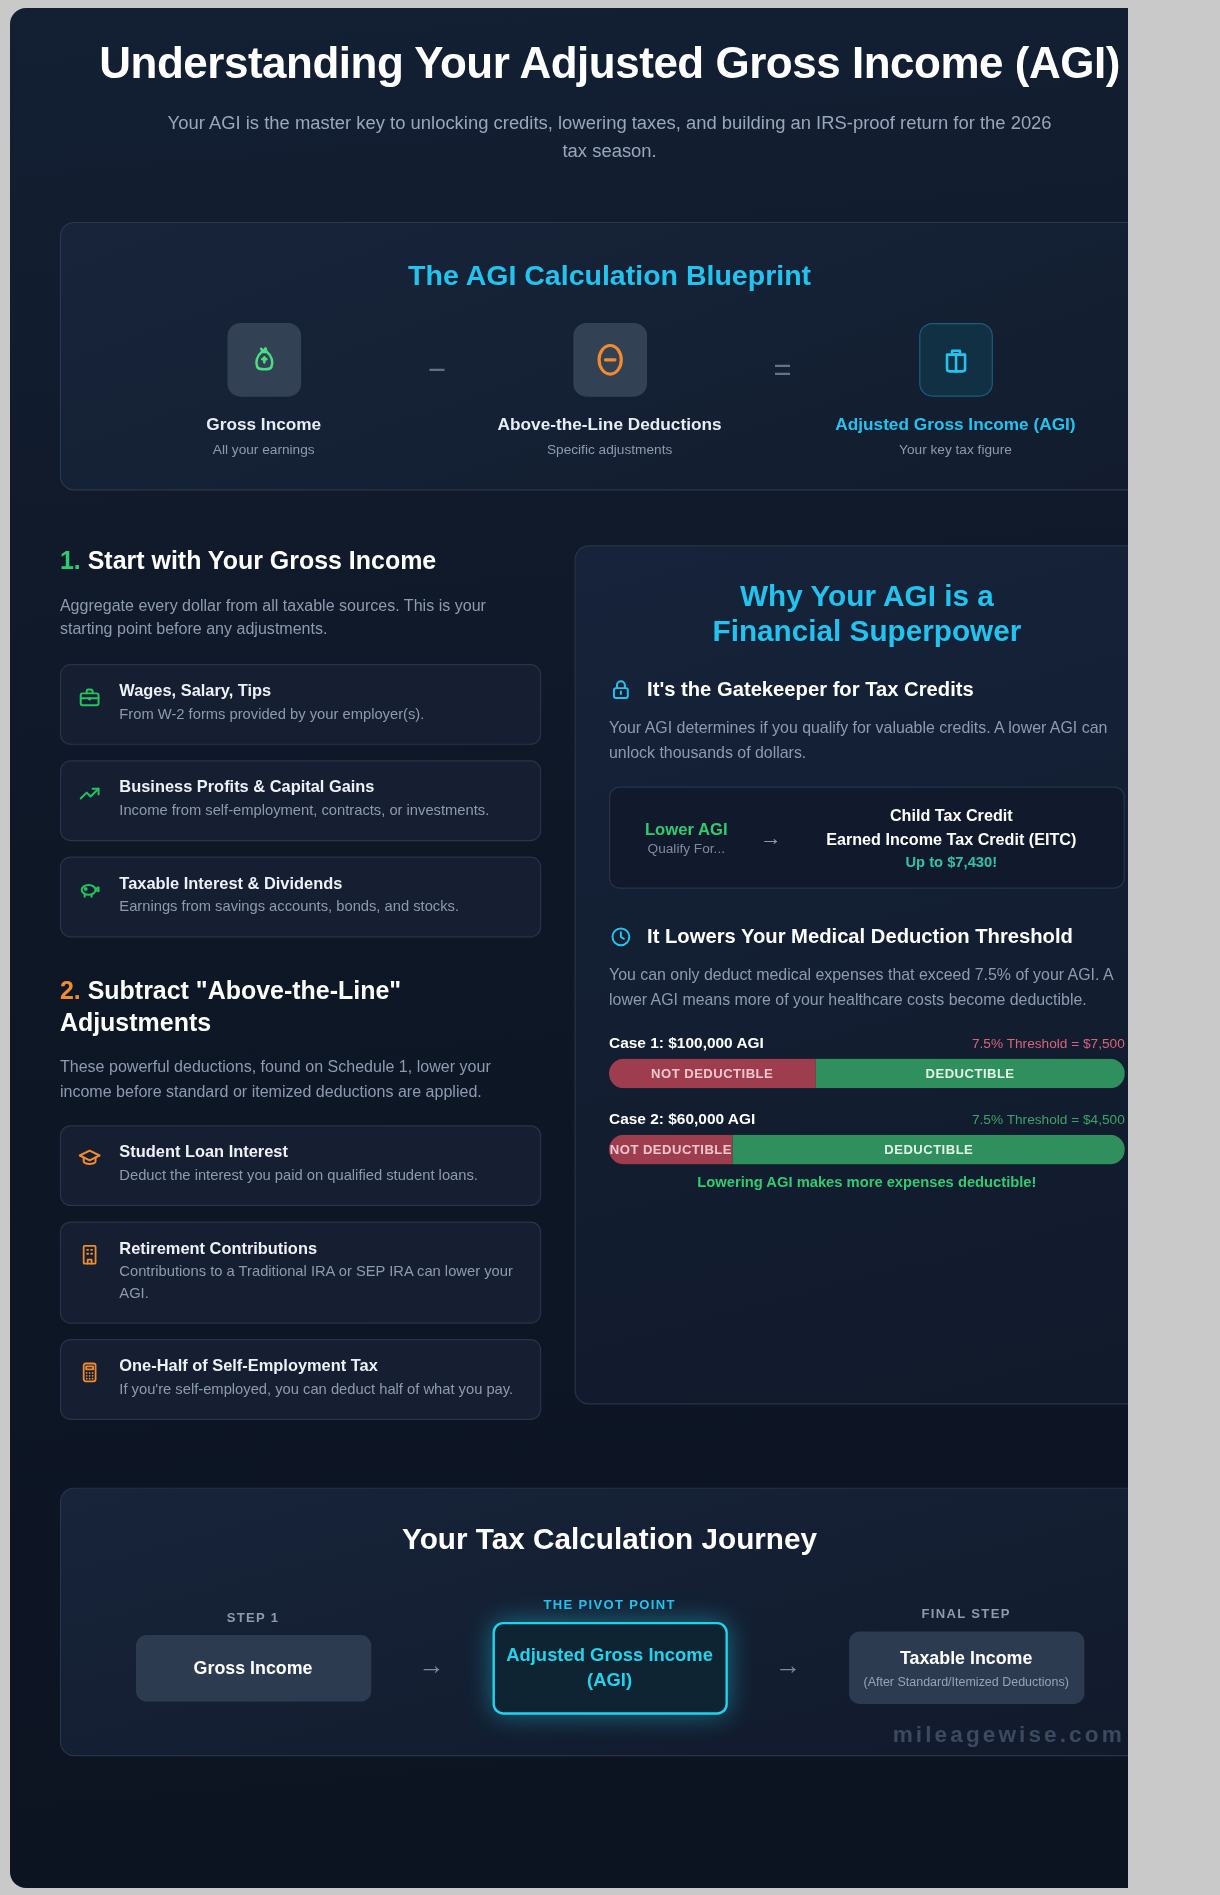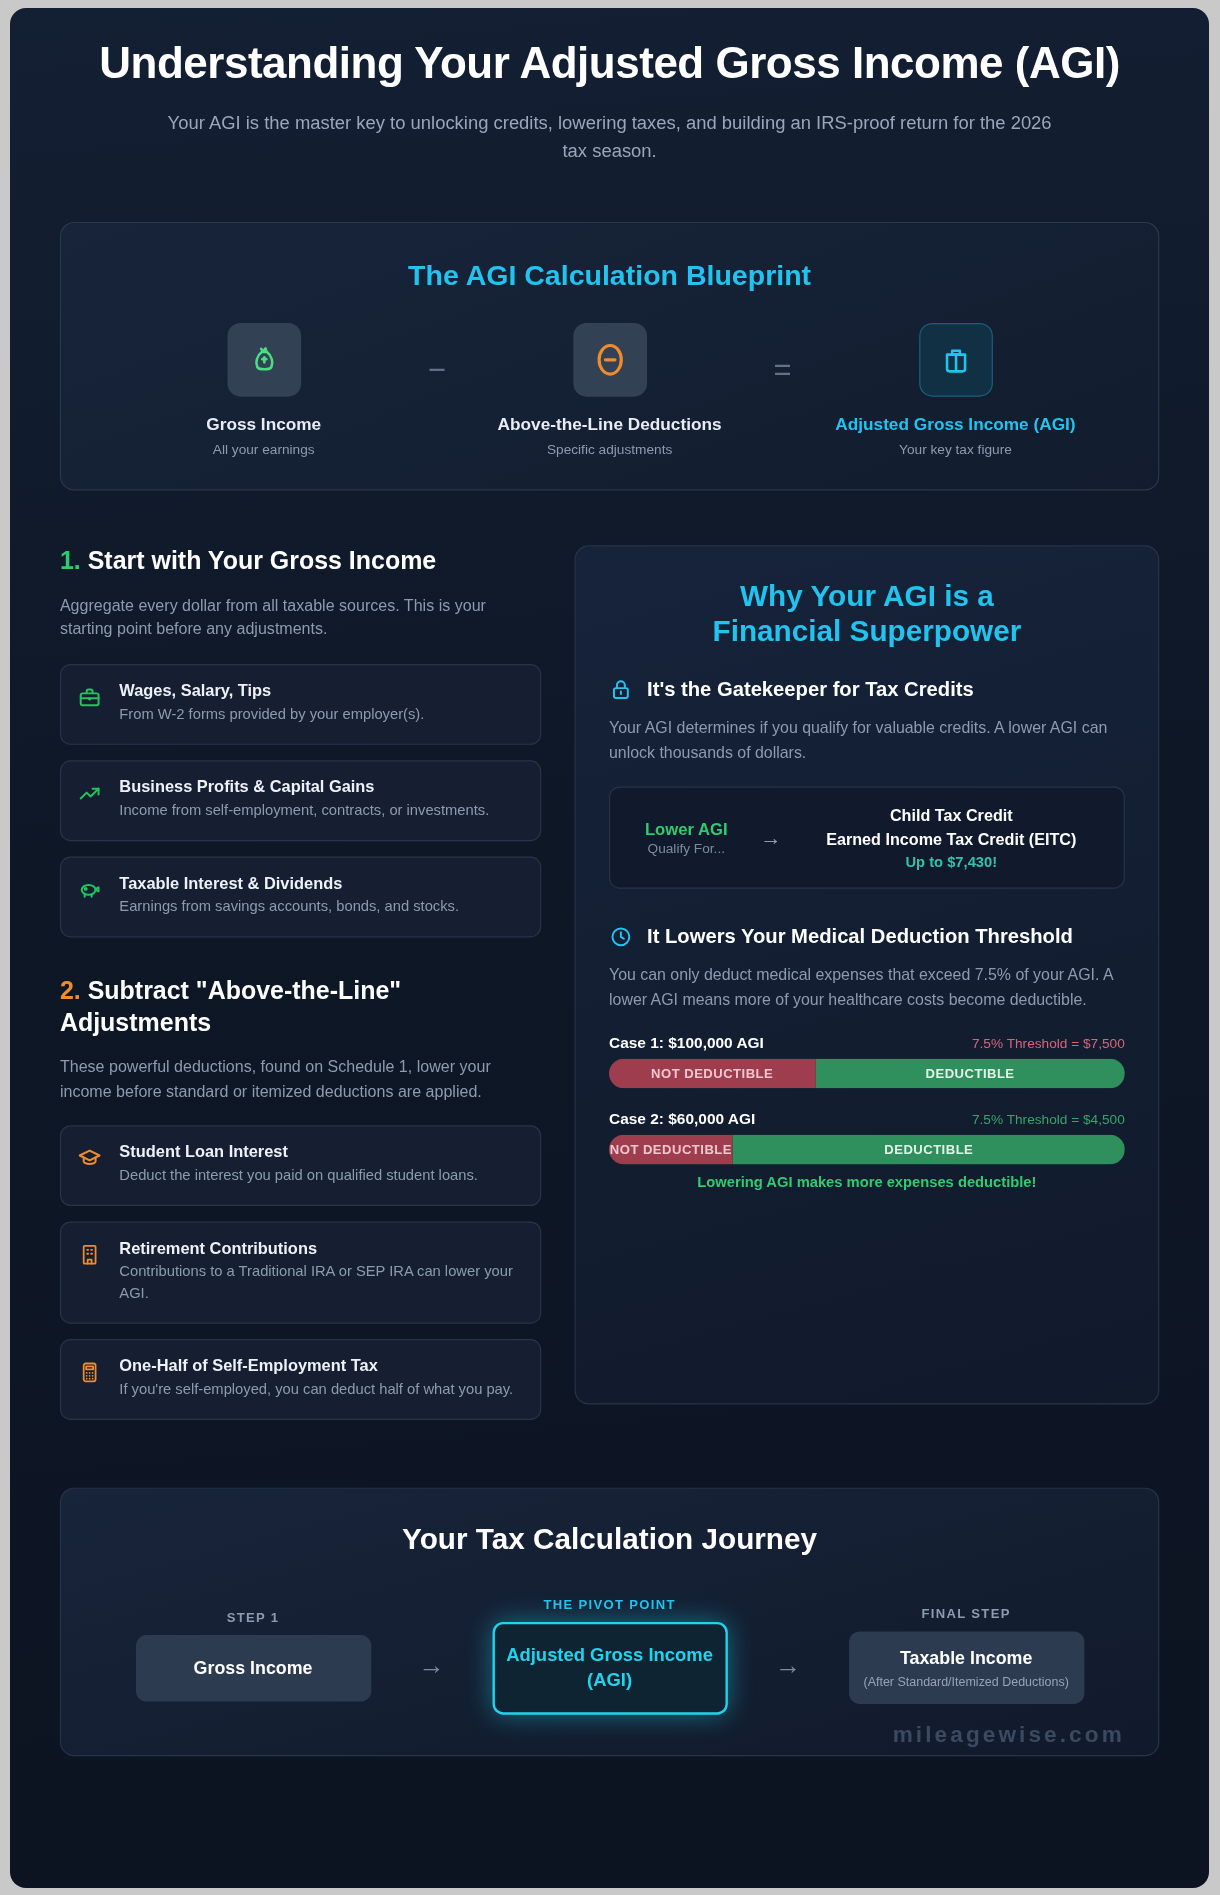--- a/index.html
+++ b/index.html
@@ -4,21 +4,21 @@
 <style>
   * { box-sizing: border-box; margin: 0; padding: 0; }
   html, body {
     width: 1220px;
     height: 1895px;
     background: #c9c9c9;
     font-family: "Liberation Sans", sans-serif;
   }
   .page {
     position: relative;
-    width: 1220px;
+    width: 1128px;
     height: 1895px;
     background: #c9c9c9;
     overflow: hidden;
   }
   .canvas {
     position: absolute;
     left: 10px;
     top: 8px;
     width: 1199px;
     height: 1880px;

